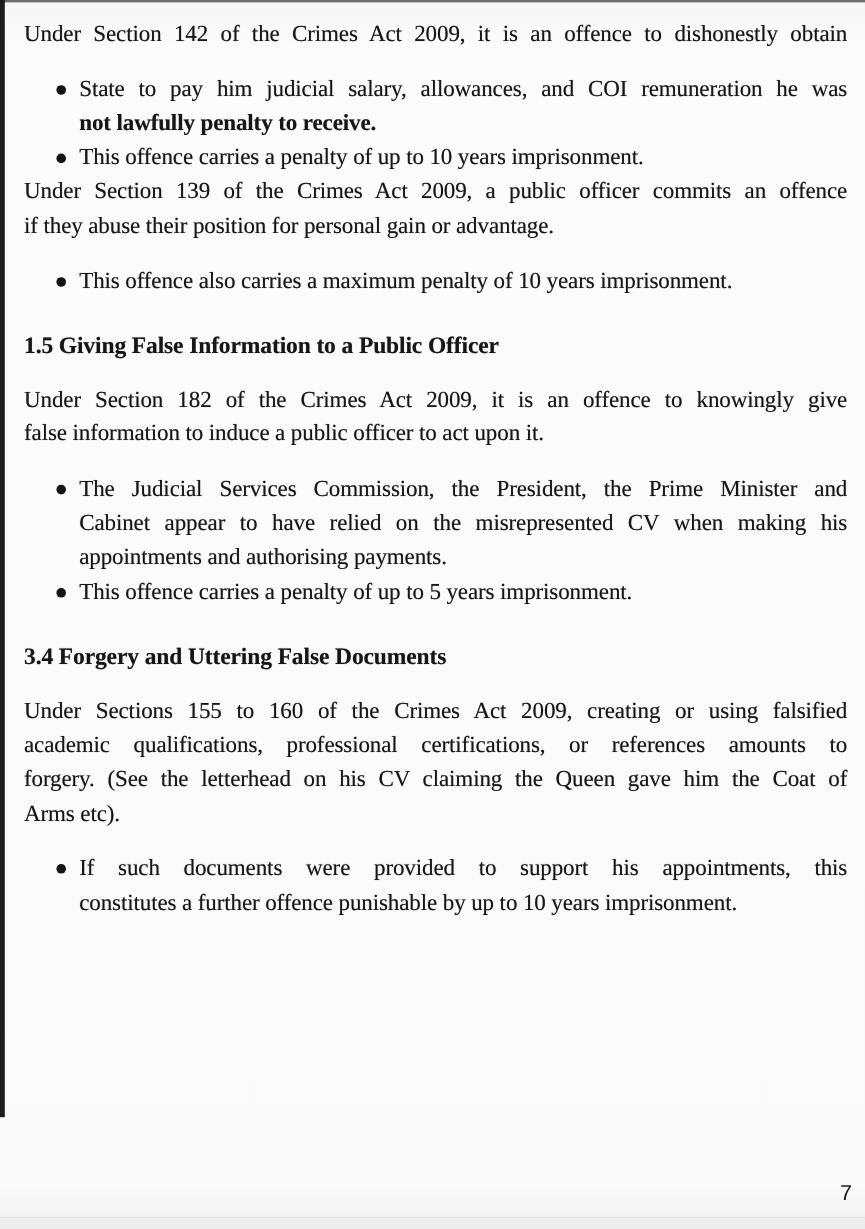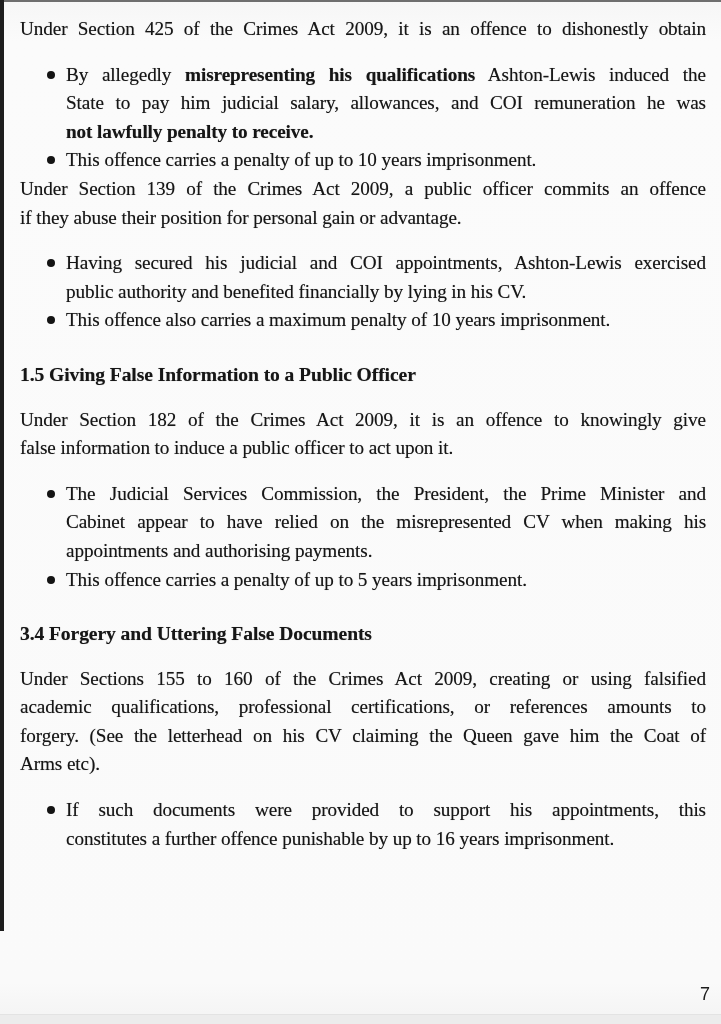--- a/index.html
+++ b/index.html
@@ -57,44 +57,38 @@
 </style>
 </head>
 <body>
 
 <div class="page">
   <div class="edge-top"></div>
   <div class="edge-left"></div>
   <div class="edge-bottom"></div>
   <div class="content" id="doc-content">
       <div class="para">
-        <div class="line jl"><span>Under Section 425 of the Crimes Act 2009, it is an offence to dishonestly obtain</span></div>
+        <div class="line jl"><span>Under Section 142 of the Crimes Act 2009, it is an offence to dishonestly obtain</span></div>
       </div>
       <div class="blist">
         <div class="bitem">
           <span class="dot"></span>
-          <div class="line jl"><span>By allegedly </span><span class="b">misrepresenting his qualifications</span><span> Ashton-Lewis induced the</span></div>
           <div class="line jl"><span>State to pay him judicial salary, allowances, and COI remuneration he was</span></div>
           <div class="line"><span class="b">not lawfully penalty to receive.</span></div>
         </div>
         <div class="bitem">
           <span class="dot"></span>
           <div class="line"><span>This offence carries a penalty of up to 10 years imprisonment.</span></div>
         </div>
       </div>
       <div class="para">
         <div class="line jl"><span>Under Section 139 of the Crimes Act 2009, a public officer commits an offence</span></div>
         <div class="line"><span>if they abuse their position for personal gain or advantage.</span></div>
       </div>
       <div class="blist">
-        <div class="bitem">
-          <span class="dot"></span>
-          <div class="line jl"><span>Having secured his judicial and COI appointments, Ashton-Lewis exercised</span></div>
-          <div class="line"><span>public authority and benefited financially by lying in his CV.</span></div>
-        </div>
         <div class="bitem">
           <span class="dot"></span>
           <div class="line"><span>This offence also carries a maximum penalty of 10 years imprisonment.</span></div>
         </div>
       </div>
       <div class="h">1.5 Giving False Information to a Public Officer</div>
       <div class="para">
         <div class="line jl"><span>Under Section 182 of the Crimes Act 2009, it is an offence to knowingly give</span></div>
         <div class="line"><span>false information to induce a public officer to act upon it.</span></div>
       </div>
@@ -114,18 +108,18 @@
       <div class="para">
         <div class="line jl"><span>Under Sections 155 to 160 of the Crimes Act 2009, creating or using falsified</span></div>
         <div class="line jl"><span>academic qualifications, professional certifications, or references amounts to</span></div>
         <div class="line jl"><span>forgery. (See the letterhead on his CV claiming the Queen gave him the Coat of</span></div>
         <div class="line"><span>Arms etc).</span></div>
       </div>
       <div class="blist">
         <div class="bitem">
           <span class="dot"></span>
           <div class="line jl"><span>If such documents were provided to support his appointments, this</span></div>
-          <div class="line"><span>constitutes a further offence punishable by up to 16 years imprisonment.</span></div>
+          <div class="line"><span>constitutes a further offence punishable by up to 10 years imprisonment.</span></div>
         </div>
       </div>
     </div>
   <div class="folio">7</div>
 </div>
 
 </body></html>

